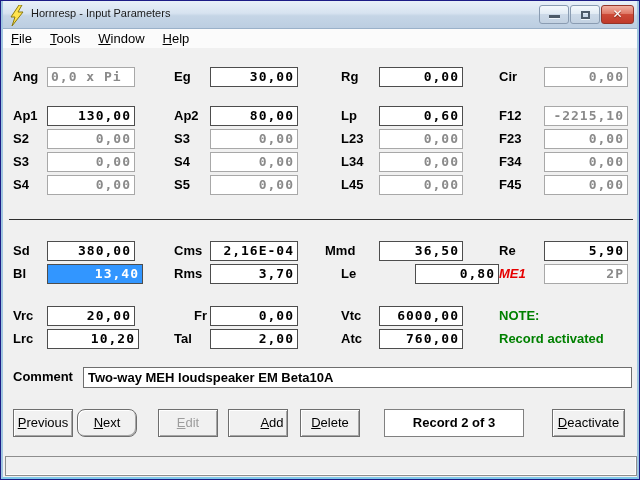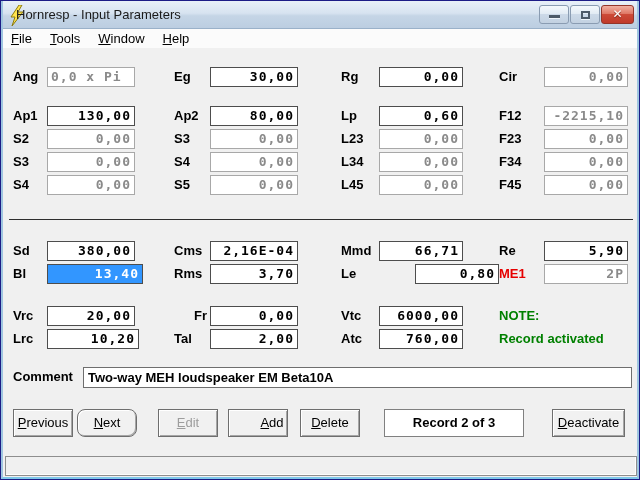--- a/index.html
+++ b/index.html
@@ -17,21 +17,21 @@
     border-bottom:2px solid #7ec8ea;pointer-events:none;z-index:50;
     border-top:none;
   }
   
   .titlebar{
     position:absolute;left:0;top:0;width:640px;height:28px;
     background:linear-gradient(#e8f0f8 0%,#d7e3f0 45%,#c5d5e6 55%,#bccee1 100%);
     border-bottom:1px solid #9ab1c9;
   }
   .title-text{
-    position:absolute;left:15px;top:6px;font-size:13px;color:#1a1a1a;
+    position:absolute;left:30px;top:6px;font-size:11px;color:#1a1a1a;
     white-space:nowrap;
   }
   .title-icon{position:absolute;left:7px;top:4px;width:17px;height:21px;}
   .capbtns{position:absolute;right:7px;top:4px;display:flex;gap:1px;}
   .capbtn{
     width:30px;height:19px;border:1px solid #8a9cb2;border-radius:3px;
     background:linear-gradient(#f5f9fc 0%,#e2ebf4 45%,#ccd9e8 50%,#c2d1e1 100%);
     position:relative;
   }
   .capbtn.close{
@@ -169,31 +169,31 @@
       <div class="p-label" style="left: 173px; top: 174px;">S5</div>
       <div class="field disabled" style="left: 209px; top: 174px; width: 88px;">0,00</div>
       <div class="p-label" style="left: 340px; top: 174px;">L45</div>
       <div class="field disabled" style="left: 378px; top: 174px; width: 84px;">0,00</div>
       <div class="p-label" style="left: 498px; top: 174px;">F45</div>
       <div class="field disabled" style="left: 543px; top: 174px; width: 84px;">0,00</div>
       <div class="p-label" style="left: 12px; top: 240px;">Sd</div>
       <div class="field" style="left: 46px; top: 240px; width: 88px;">380,00</div>
       <div class="p-label" style="left: 173px; top: 240px;">Cms</div>
       <div class="field" style="left: 209px; top: 240px; width: 88px;">2,16E-04</div>
-      <div class="p-label" style="left: 340px; top: 240px;">Mmd</div>
-      <div class="field" style="left: 378px; top: 240px; width: 84px;">66,71</div>
+      <div class="p-label" style="left: 324px; top: 240px;">Mmd</div>
+      <div class="field" style="left: 378px; top: 240px; width: 84px;">36,50</div>
       <div class="p-label" style="left: 498px; top: 240px;">Re</div>
       <div class="field" style="left: 543px; top: 240px; width: 84px;">5,90</div>
       <div class="p-label" style="left: 12px; top: 263px;">Bl</div>
       <div class="field selected" style="left: 46px; top: 263px; width: 96px;">13,40</div>
       <div class="p-label" style="left: 173px; top: 263px;">Rms</div>
       <div class="field" style="left: 209px; top: 263px; width: 88px;">3,70</div>
       <div class="p-label" style="left: 340px; top: 263px;">Le</div>
       <div class="field" style="left: 378px; top: 263px; width: 84px; margin-left: 36px;">0,80</div>
-      <div class="p-label red" style="left: 498px; top: 263px;">ME1</div>
+      <div class="p-label red" style="left: 498px; top: 263px; font-style: italic;">ME1</div>
       <div class="field disabled" style="left: 543px; top: 263px; width: 84px;">2P</div>
       <div class="p-label" style="left: 12px; top: 305px;">Vrc</div>
       <div class="field" style="left: 46px; top: 305px; width: 88px;">20,00</div>
       <div class="p-label" style="left: 173px; top: 305px; padding-left: 20px;">Fr</div>
       <div class="field" style="left: 209px; top: 305px; width: 88px;">0,00</div>
       <div class="p-label" style="left: 340px; top: 305px;">Vtc</div>
       <div class="field" style="left: 378px; top: 305px; width: 84px;">6000,00</div>
       <div class="note-text" style="left: 498px; top: 305px;">NOTE:</div>
       <div class="p-label" style="left: 12px; top: 328px;">Lrc</div>
       <div class="field" style="left: 46px; top: 328px; width: 92px;">10,20</div>

